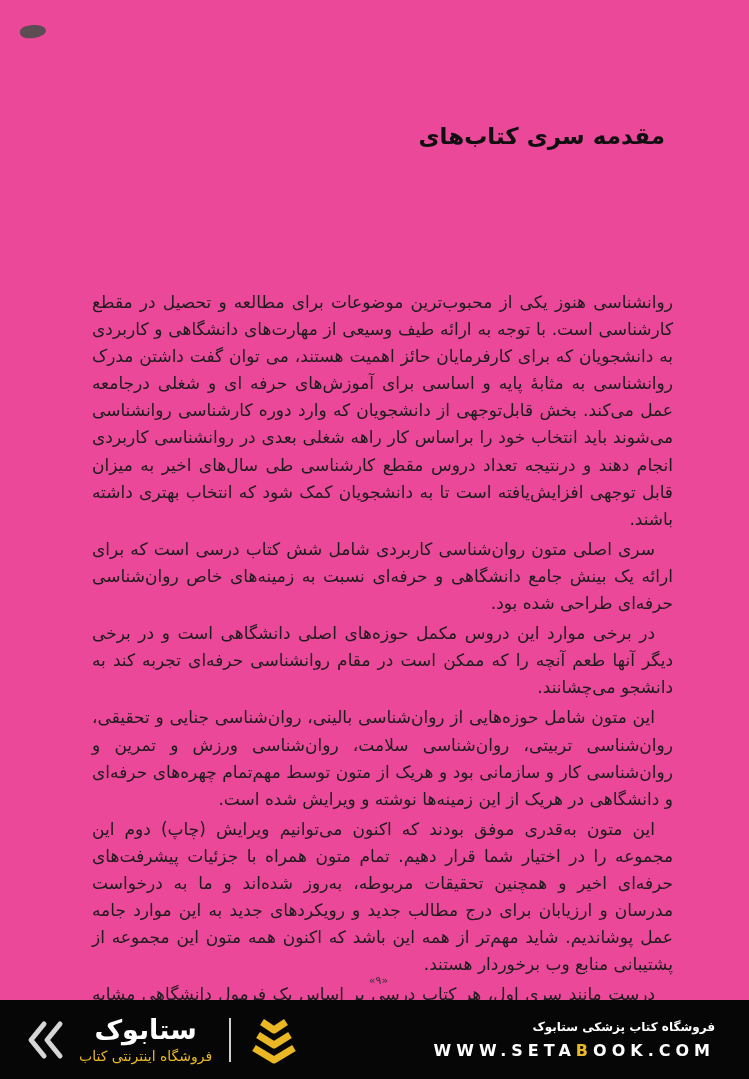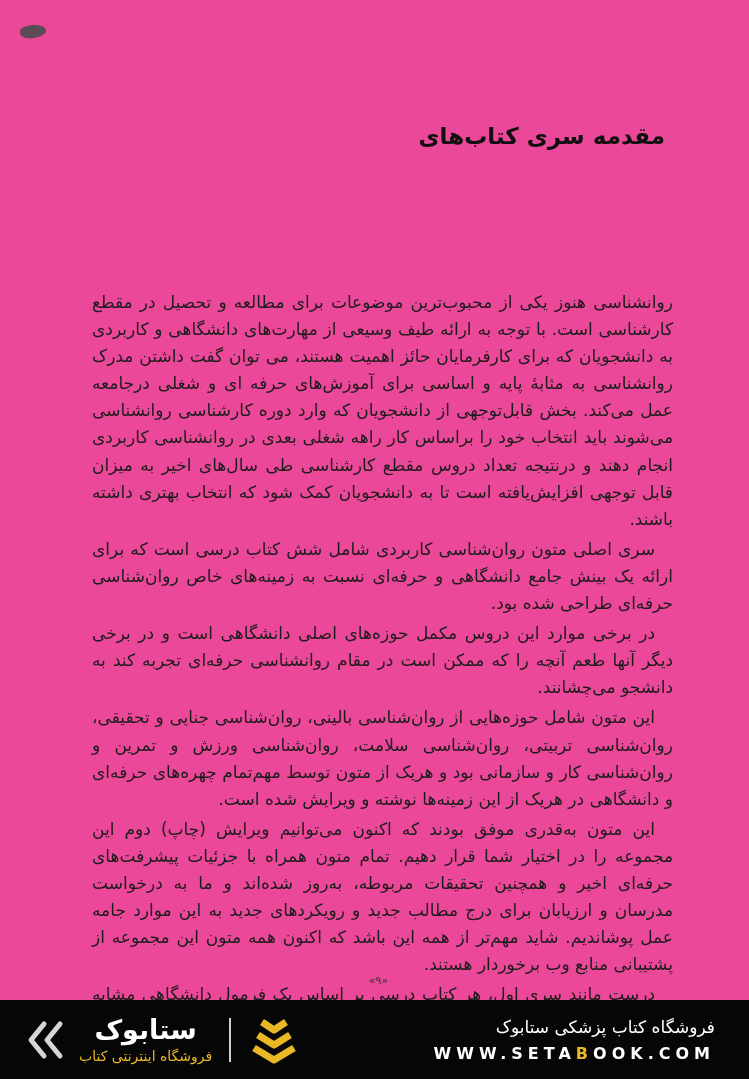--- a/index.html
+++ b/index.html
@@ -79,21 +79,21 @@
   }
   .logo-subtitle{
     font-size:14px;color:#e9b824;letter-spacing:.5px;margin-top:3px;
   }
   .footer-divider{
     width:1.5px;height:44px;background:#cfcfcf;margin:0 8px;
   }
   .footer-right{text-align:right;}
   .store-name{
     direction:rtl;
-    color:#ffffff;font-size:17px;font-weight:normal;margin-bottom:7px;
+    color:#ffffff;font-size:12px;font-weight:bold;margin-bottom:7px;
   }
   .url{
     direction:ltr;
     color:#ffffff;font-weight:bold;
     font-size:16px;letter-spacing:5px;
     font-family:"DejaVu Sans", sans-serif;
   }
   .url .hl{color:#e9b824;}
 </style>
 </head>

